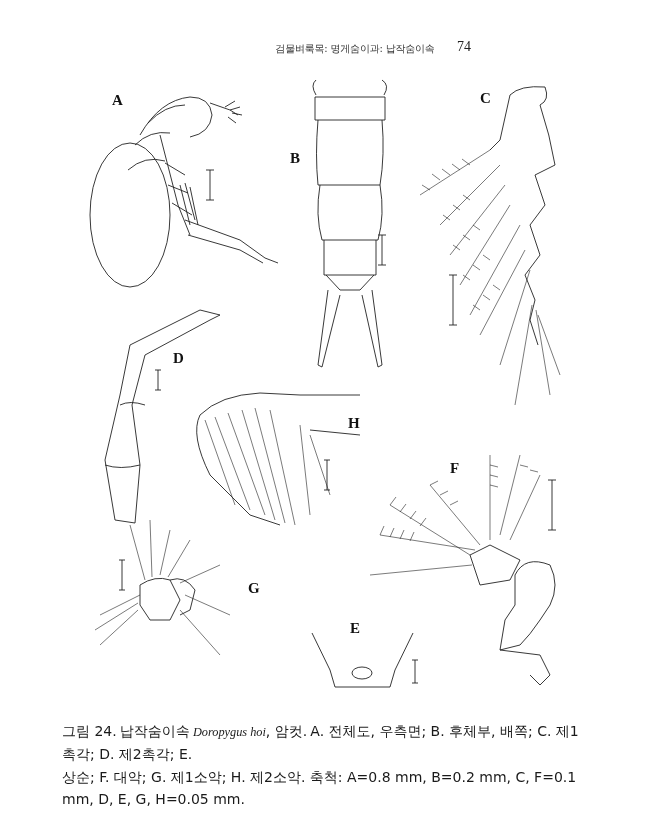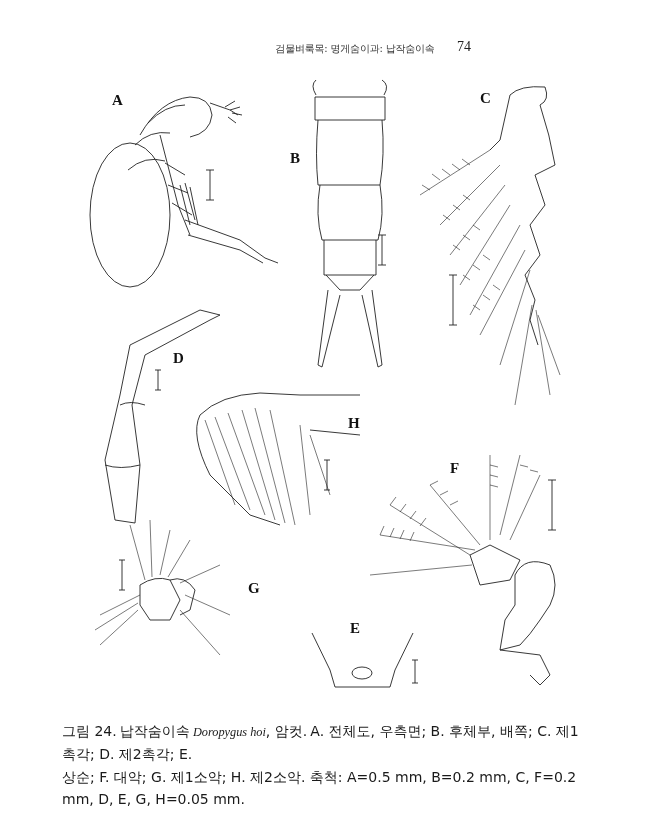--- a/index.html
+++ b/index.html
@@ -138,14 +138,14 @@
   <span class="panel-label" style="left:288px;top:340px;">H</span>
 </div>
 
 <div class="caption">
   <div>
     <span class="ko">그림 24.</span>
     <span class="ko">납작숨이속</span>
     <i>Doropygus hoi</i><span class="ko">, 암컷.</span>
     <span class="ko">A. 전체도, 우측면; B. 후체부, 배쪽; C. 제1촉각; D. 제2촉각; E.</span>
   </div>
-  <div class="ko">상순; F. 대악; G. 제1소악; H. 제2소악.  축척: A=0.5 mm, B=0.2 mm, C, F=0.2 mm, D, E, G, H=0.05 mm.</div>
+  <div class="ko">상순; F. 대악; G. 제1소악; H. 제2소악.  축척: A=0.8 mm, B=0.2 mm, C, F=0.1 mm, D, E, G, H=0.05 mm.</div>
 </div>
 
 </body></html>

